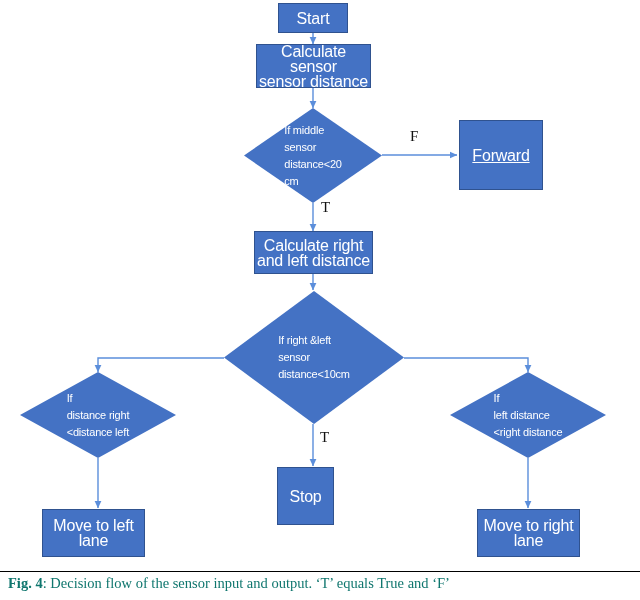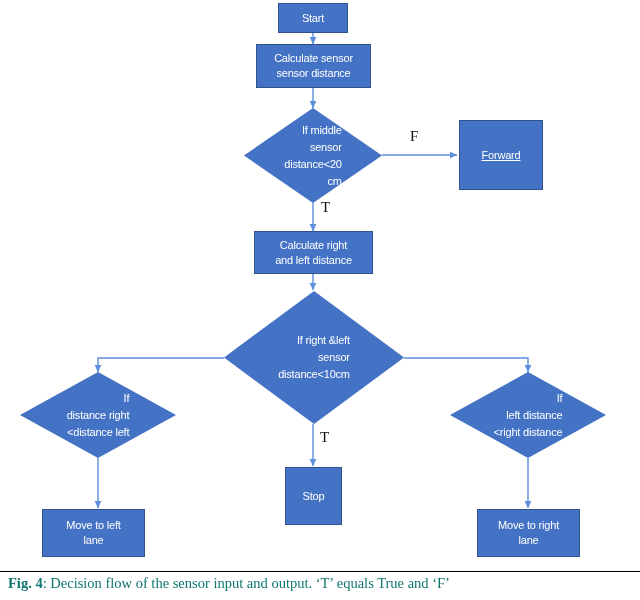--- a/index.html
+++ b/index.html
@@ -25,21 +25,21 @@
 
   .node {
     position: absolute;
     box-sizing: border-box;
     display: flex;
     align-items: center;
     justify-content: center;
     text-align: center;
     color: #ffffff;
     font-family: "Liberation Sans", sans-serif;
-    font-size: 11px;
+    font-size: 16px;
     line-height: 15px;
     letter-spacing: -0.2px;
   }
 
   .rect {
     background: #4472C4;
     border: 1px solid #2F528F;
   }
 
   .diamond-wrap {
@@ -52,21 +52,21 @@
     background: #4472C4;
     clip-path: polygon(50% 0%, 100% 50%, 50% 100%, 0% 50%);
   }
   .diamond-label {
     position: absolute;
     left: 0; top: 0;
     width: 100%; height: 100%;
     display: flex;
     align-items: center;
     justify-content: center;
-    text-align: right;
+    text-align: left;
     color: #ffffff;
     font-family: "Liberation Sans", sans-serif;
     font-size: 11px;
     line-height: 17px;
     letter-spacing: -0.2px;
     white-space: pre-line;
   }
 
   .edge-label {
     position: absolute;
@@ -171,21 +171,21 @@
 &lt;distance left</div>
 </div>
 
 <div class="diamond-wrap" style="left:450px; top:372px; width:156px; height:86px;">
   <div class="diamond-shape"></div>
   <div class="diamond-label">If
 left distance
 &lt;right distance</div>
 </div>
 
-<div class="node rect" style="left:285px; top:467px; width:57px; height:58px;">
+<div class="node rect" style="left:277px; top:467px; width:57px; height:58px;">
   <span>Stop</span>
 </div>
 
 <div class="node rect" style="left:42px; top:509px; width:103px; height:48px; white-space:pre-line;">
   <span>Move to left
 lane</span>
 </div>
 
 <div class="node rect" style="left:477px; top:509px; width:103px; height:48px; white-space:pre-line;">
   <span>Move to right

